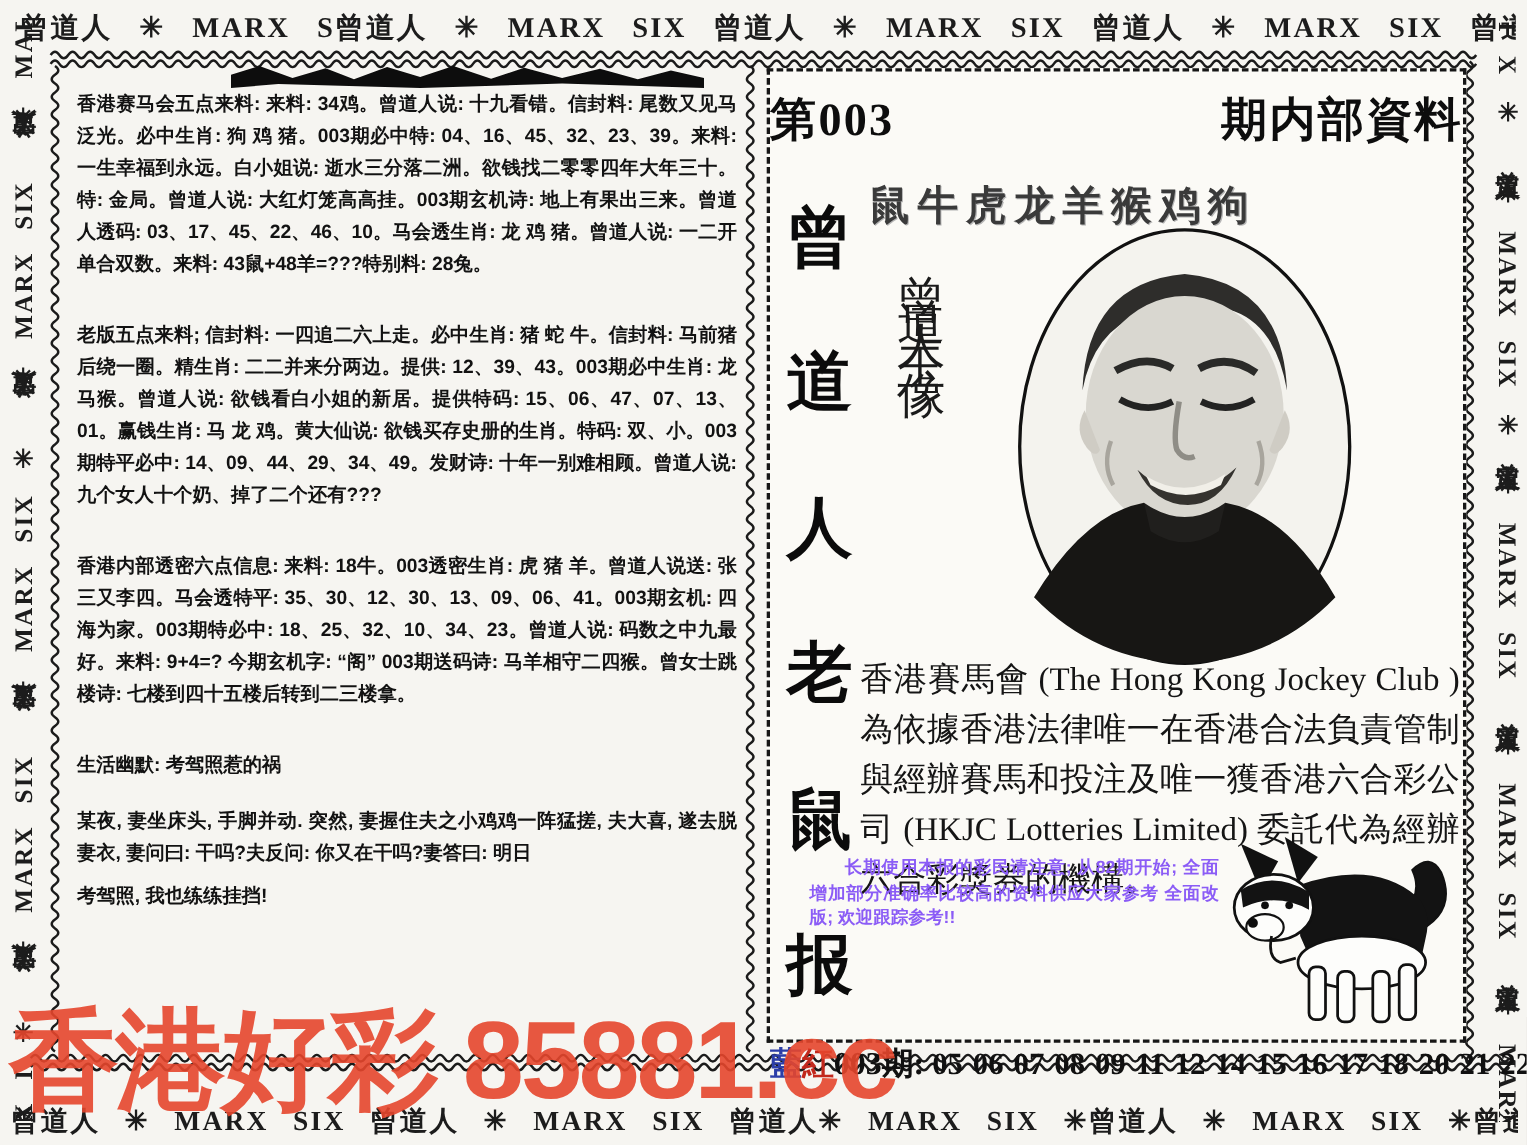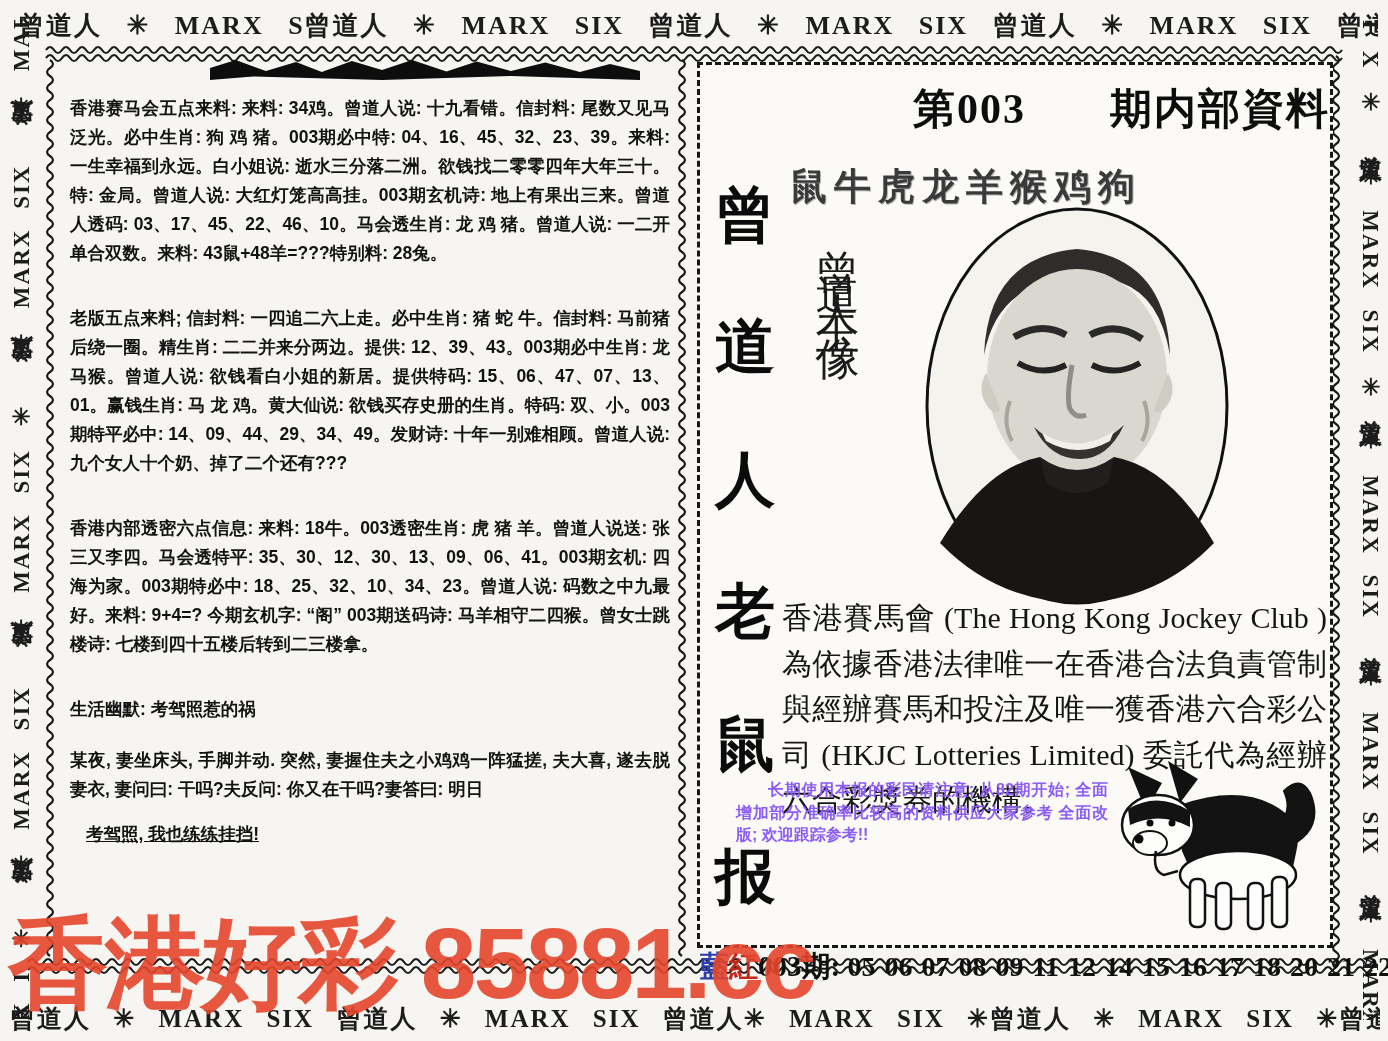--- a/index.html
+++ b/index.html
@@ -13,28 +13,28 @@
   .band-left{left:6px;top:20px;transform:rotate(180deg);}
   .band-right{left:1346px;top:20px;}
   
   svg.wave{position:absolute;overflow:visible;}
   
   .leftcol{position:absolute;left:70px;top:66px;width:600px;height:880px;}
   .smudge{position:absolute;left:140px;top:-6px;width:430px;height:20px;background:#0d0d0d;
           clip-path:polygon(0 40%,6% 0,13% 55%,20% 10%,26% 60%,33% 5%,40% 50%,47% 0,55% 58%,62% 8%,70% 55%,78% 12%,86% 60%,93% 20%,100% 55%,100% 100%,70% 80%,40% 100%,10% 82%,0 100%);}
   .leftcol p{margin:0 0 36px 0;font-family:"Liberation Sans",sans-serif;font-weight:600;
              font-size:17.5px;line-height:29px;text-align:justify;color:#121212;}
-  .leftcol .p-first{margin-top:28px;}
+  .leftcol .p-first{margin-top:14px;}
   .humor-title{margin-bottom:22px !important;}
   .humor-body{margin-bottom:10px !important;}
-  .humor-tail{margin:16px !important;text-decoration:underline;}
+  .humor-tail{margin:0 !important;}
   
   .panel{position:absolute;left:697px;top:62px;width:630px;height:880px;background:#fbfaf6;
          border:3px dashed #161616;}
-  .panel-title{position:absolute;left:0;top:16px;width:100%;display:flex;justify-content:flex-end;gap:84px;
+  .panel-title{position:absolute;left:0;top:16px;width:100%;display:flex;justify-content:space-between;gap:84px;
                font-size:42px;font-weight:800;color:#0d0d0d;letter-spacing:2px;}
   .zodiac{position:absolute;left:90px;top:97px;font-size:37px;font-weight:700;color:#3a3a3a;
           letter-spacing:7px;text-shadow:1px 1px 0 #b5b5b5;}
   .mast-vert{position:absolute;left:6px;top:120px;height:722px;width:78px;display:flex;flex-direction:column;
              justify-content:space-between;align-items:center;font-size:60px;font-weight:900;color:#0b0b0b;line-height:1;}
   .portrait-caption{position:absolute;left:108px;top:150px;writing-mode:vertical-rl;text-orientation:upright;
                     font-size:44px;letter-spacing:22px;color:#1a1a1a;font-weight:500;}
   .portrait{position:absolute;left:222px;top:140px;width:310px;height:402px;}
   .jockey{position:absolute;left:82px;top:530px;width:545px;font-size:30px;line-height:1.52;
           color:#151515;text-align:justify;}

